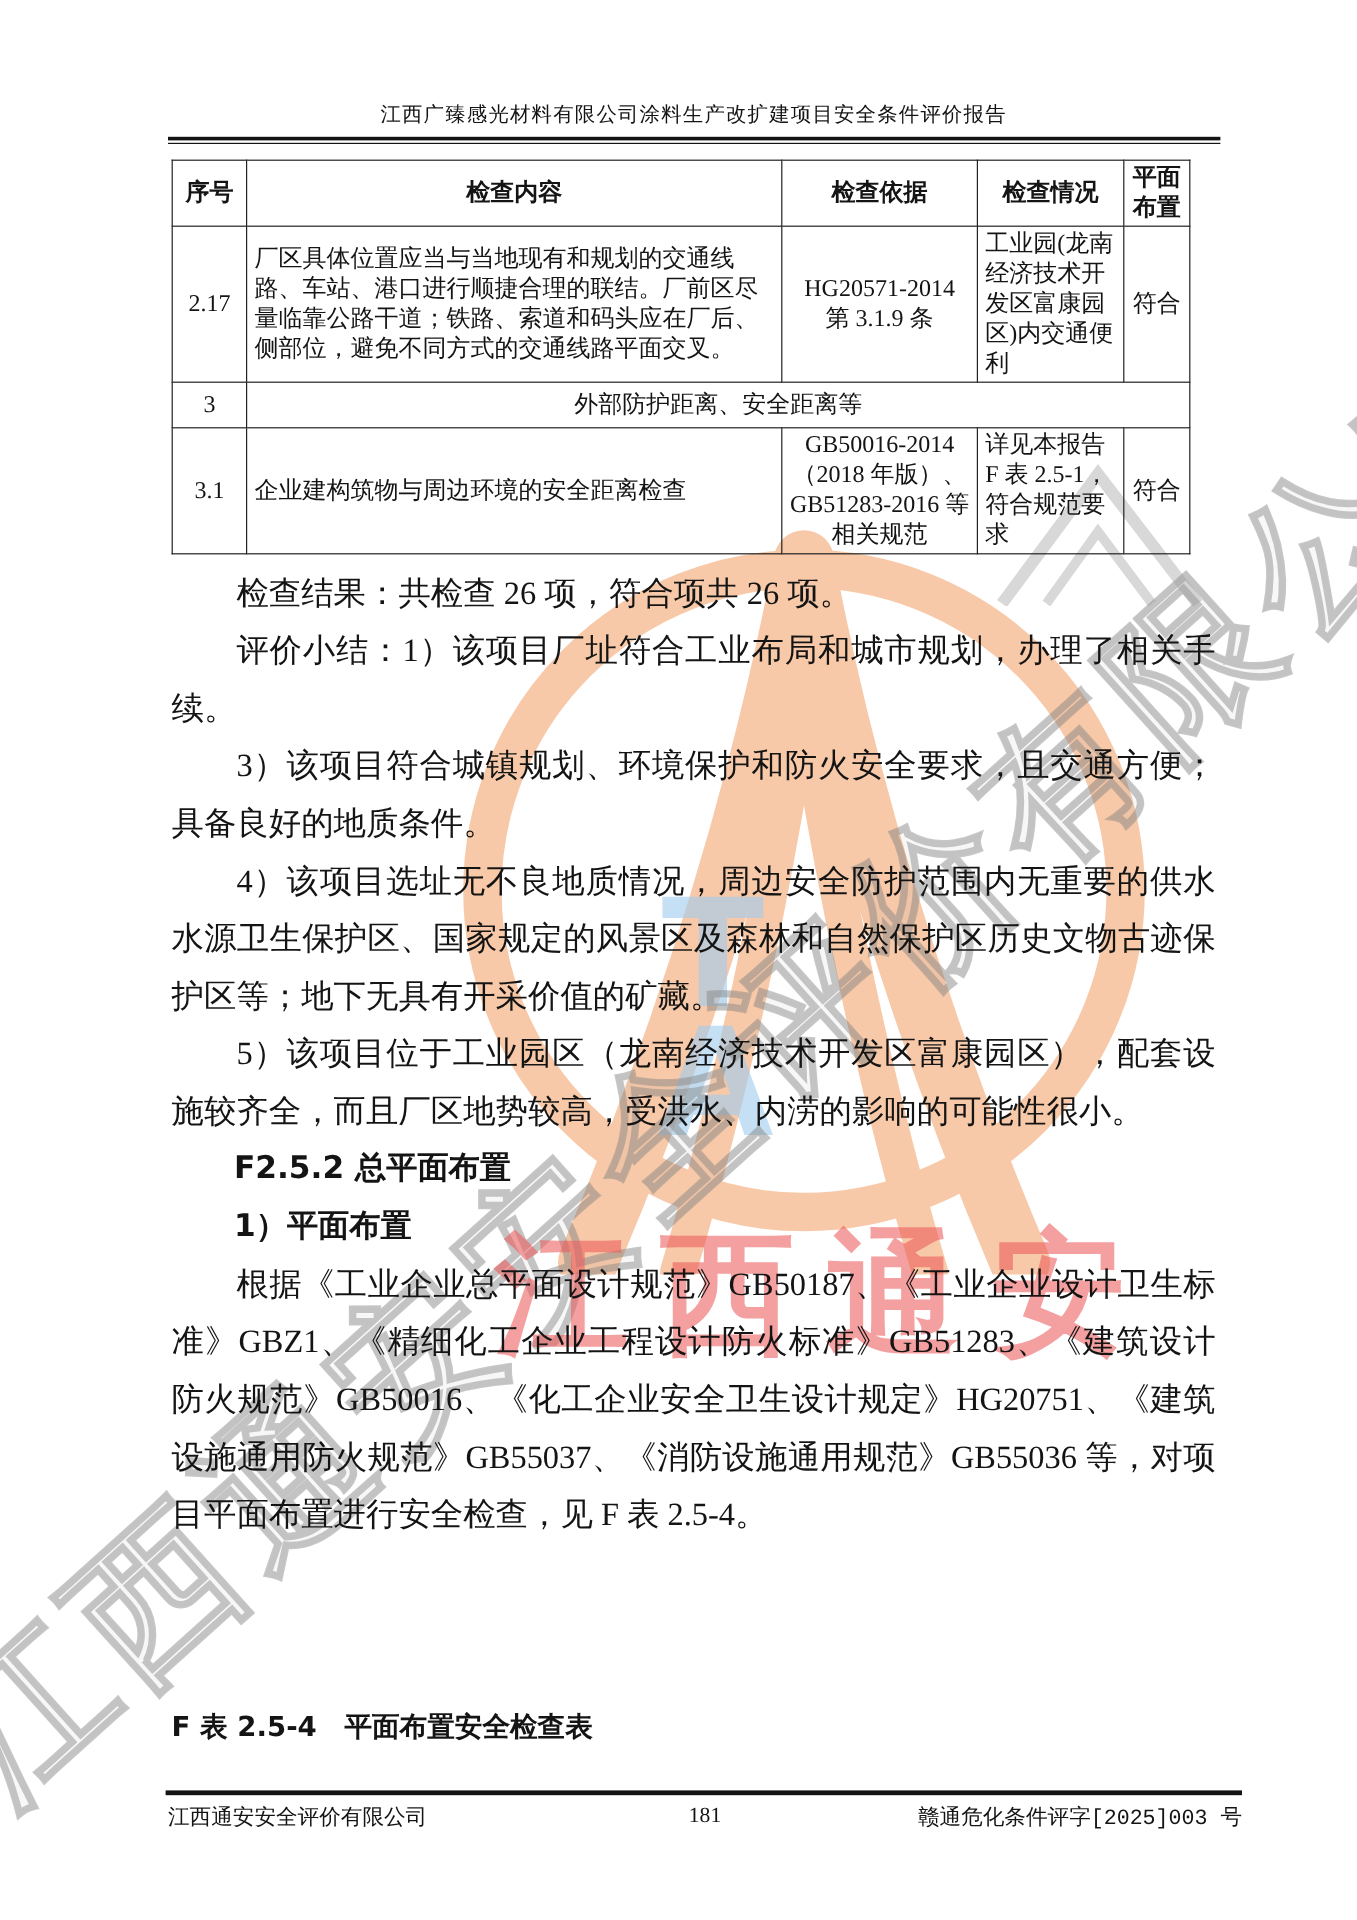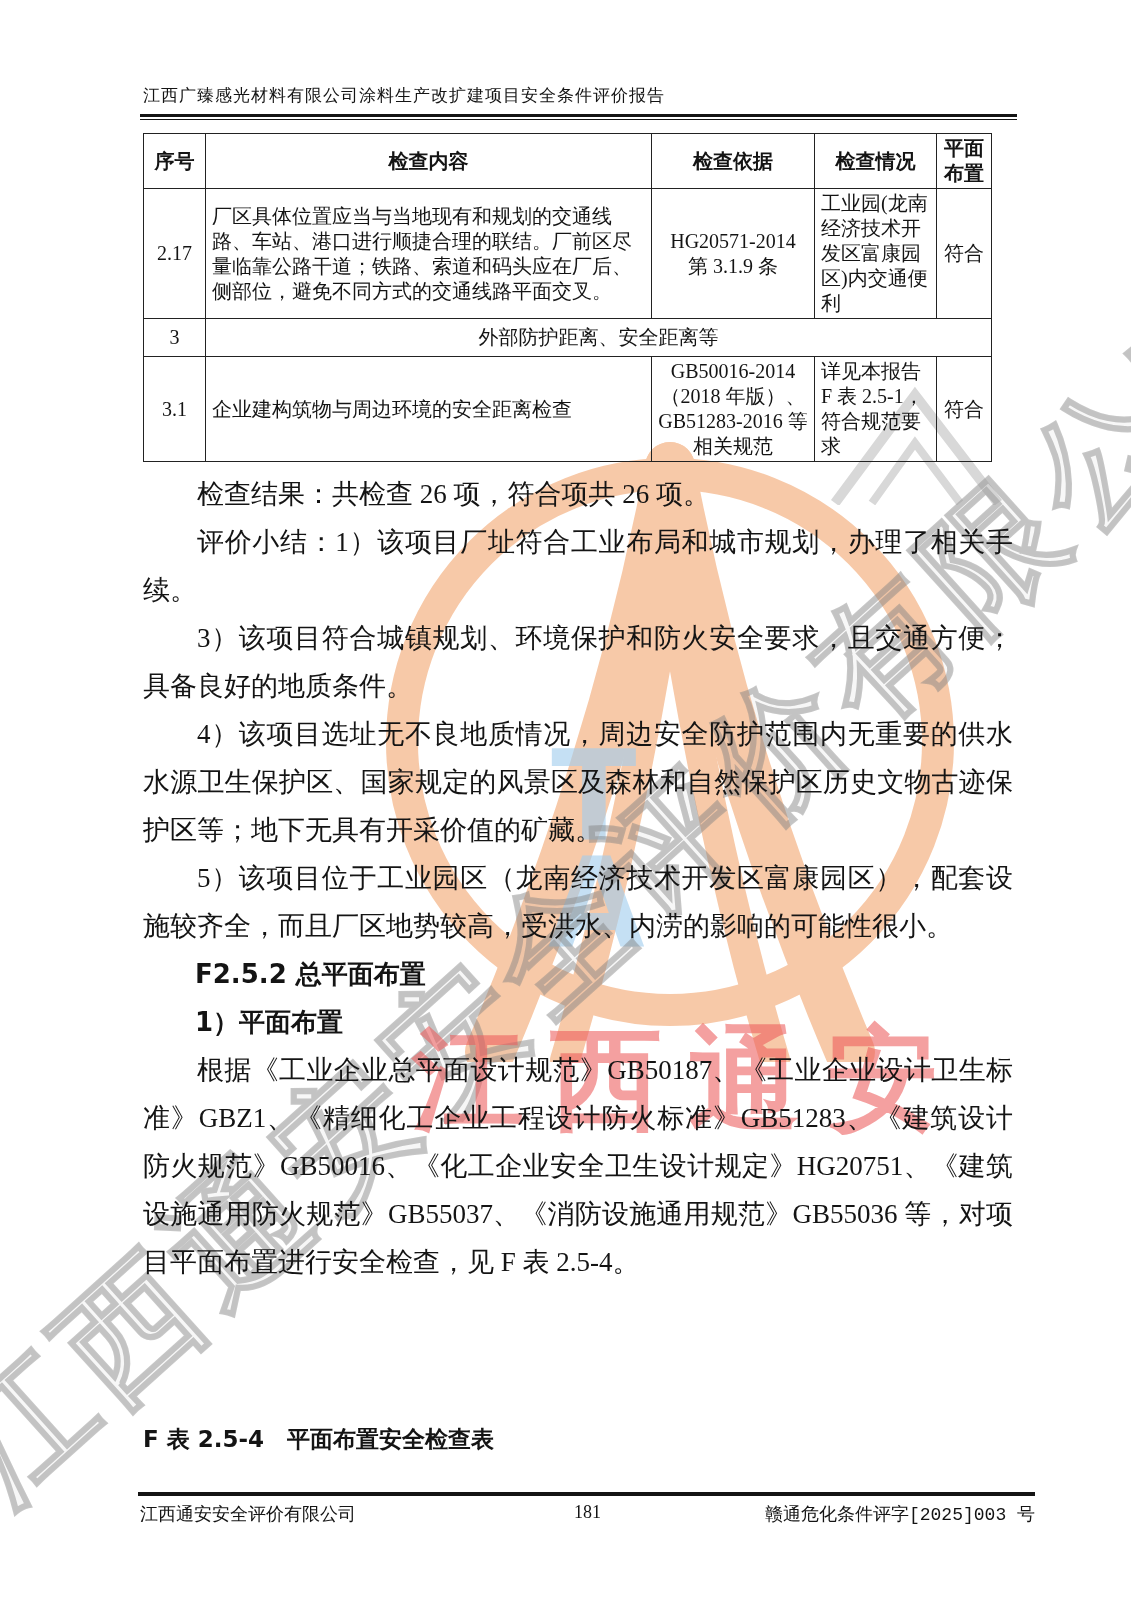--- a/index.html
+++ b/index.html
@@ -26,21 +26,21 @@
   }
   .wm-chevron{position:absolute;left:820px;top:383px;width:200px;height:122px;opacity:.38;}
   .wm-red{
     position:absolute;left:412px;top:1024px;
     font-size:112px;font-weight:bold;letter-spacing:26px;line-height:112px;
     color:rgba(236,92,92,.58);white-space:nowrap;
   }
   
   .content{position:absolute;inset:0;z-index:1;}
   .page-header{
-    position:absolute;left:143px;top:84px;width:870px;text-align:left;
+    position:absolute;left:143px;top:84px;width:870px;text-align:center;
     font-size:17px;letter-spacing:1px;
   }
   .header-rule{
     position:absolute;left:140px;top:114px;width:877px;height:2px;
     border-top:3px solid #141414;border-bottom:1px solid #141414;
   }
   table.check{
     position:absolute;left:143px;top:133px;width:700px;
     border-collapse:collapse;font-size:20px;line-height:25px;table-layout:fixed;
   }

